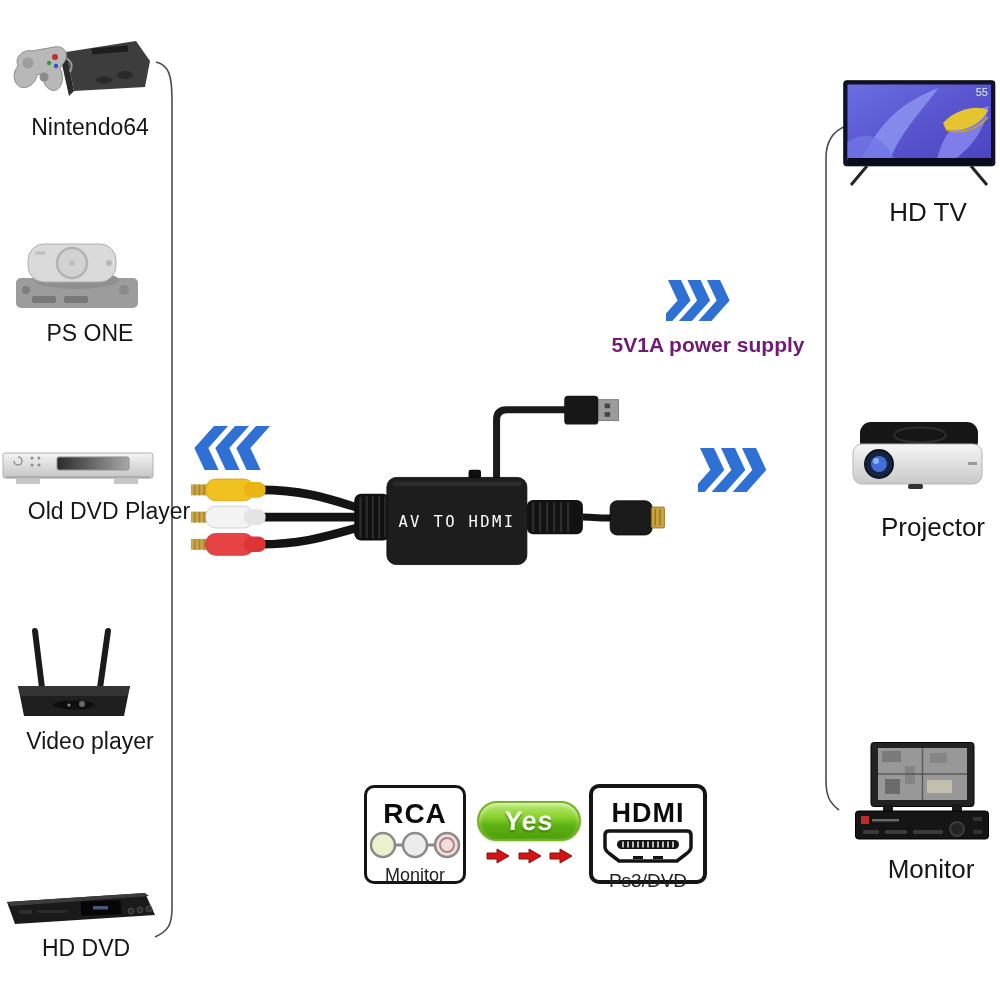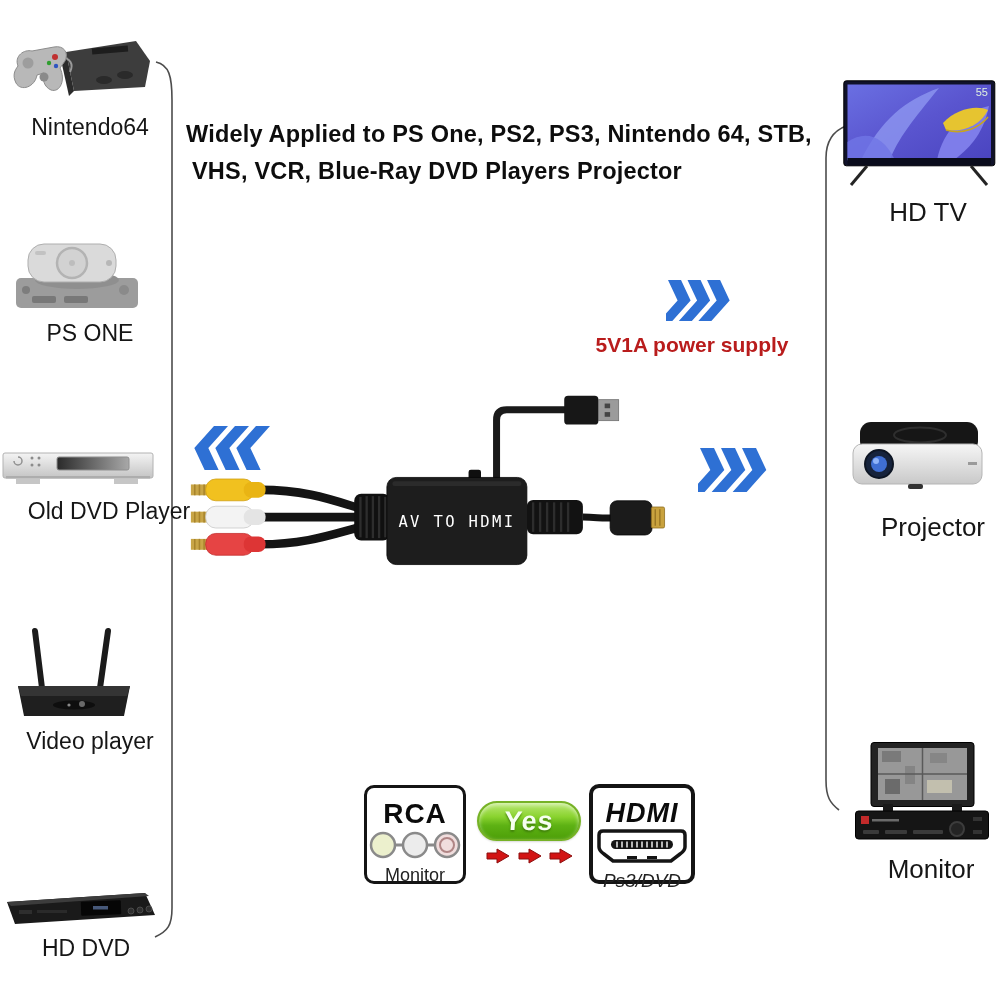--- a/index.html
+++ b/index.html
@@ -11,29 +11,29 @@
   .headline{
     position:absolute;left:186px;top:116px;width:650px;
     font-size:23.5px;font-weight:700;color:#0d0d0d;line-height:37px;letter-spacing:.2px;
   }
   .headline .l2{padding-left:6px;}
   .dev-label{
     position:absolute;text-align:center;font-size:23px;color:#161616;padding-left:11px;
   }
   .dev-label.right{font-size:26px;}
   .power-label{
-    position:absolute;left:586px;top:333px;width:212px;text-align:center;
-    font-size:21px;font-weight:700;color:#b91c1c;
+    position:absolute;left:602px;top:333px;width:212px;text-align:center;
+    font-size:21px;font-weight:700;color:#701a75;
   }
   .rca-box,.hdmi-box{
     position:absolute;background:#fff;border:3px solid #141414;border-radius:10px;
     text-align:center;box-sizing:border-box;
   }
   .rca-box{left:364px;top:785px;width:102px;height:99px;}
-  .hdmi-box{left:589px;top:784px;width:106px;height:100px;border-width:4px;font-style:italic;}
+  .hdmi-box{left:589px;top:784px;width:118px;height:100px;border-width:4px;}
   .box-title{font-size:28px;font-weight:700;letter-spacing:1px;margin-top:10px;color:#0b0b0b;}
   .box-sub{font-size:18px;color:#222;margin-top:1px;}
   .hdmi-box .box-sub{font-size:19px;}
   .yes-badge{
     position:absolute;left:477px;top:801px;width:104px;height:40px;border-radius:22px;
     background:linear-gradient(180deg,#b9e873 0%,#8ad32f 38%,#5eb214 62%,#4d9f08 100%);
     border:2px solid #76b226;box-sizing:border-box;
     display:flex;align-items:center;justify-content:center;
     box-shadow:inset 0 2px 4px rgba(255,255,255,.55), 0 1px 2px rgba(0,0,0,.15);
   }
@@ -46,24 +46,20 @@
 </head>
 <body>
 
 <div class="canvas">
 
   <svg class="abs" style="left:0;top:0" width="1000" height="1000" viewBox="0 0 1000 1000">
     <path d="M156,62 C169,65 172,76 172,100 L172,908 C172,925 168,931 155,937" fill="none" stroke="#4d4d4d" stroke-width="1.6"></path>
     <path d="M846,126 C833,131 826,141 826,158 L826,780 C826,797 830,803 839,810" fill="none" stroke="#4d4d4d" stroke-width="1.6"></path>
   </svg>
 
-  <div class="headline">
-    <div>Widely Applied to PS One, PS2, PS3, Nintendo 64, STB,</div>
-    <div class="l2">VHS, VCR, Blue-Ray DVD Players Projector</div>
-  </div>
 
   <svg class="abs" style="left:8px;top:36px" width="144" height="76" viewBox="0 0 144 76">
     <polygon points="58,16 128,5 142,25 137,51 66,55" fill="#3d3d3d"></polygon>
     <polygon points="58,16 66,55 61,60 53,24" fill="#2b2b2b"></polygon>
     <rect x="84" y="11" width="36" height="6" fill="#1d1d1d" transform="rotate(-5 102 14)"></rect>
     <ellipse cx="96" cy="44" rx="8" ry="4" fill="#2a2a2a"></ellipse>
     <ellipse cx="117" cy="39" rx="8" ry="4" fill="#2a2a2a"></ellipse>
     <path d="M52,20 Q68,24 62,36" stroke="#9a9a9a" stroke-width="2" fill="none"></path>
     <path d="M10,30 C6,20 16,13 24,15 L46,11 C56,9 61,17 57,25 L52,32 C58,44 52,57 43,54 C36,51 34,43 36,37 L29,39 C27,51 13,56 8,47 C4,39 7,34 10,30 Z" fill="#b8b8b8" stroke="#8c8c8c"></path>
     <circle cx="20" cy="27" r="5.5" fill="#9d9d9d"></circle>

